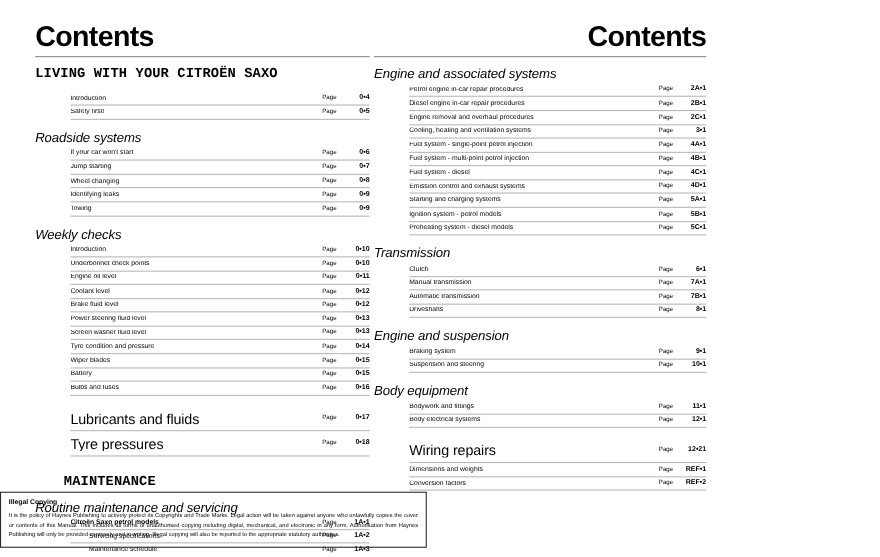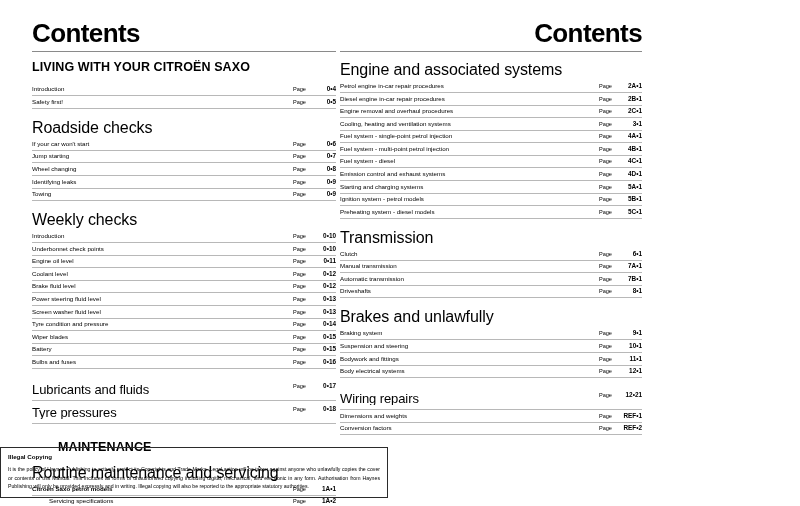--- a/index.html
+++ b/index.html
@@ -52,43 +52,46 @@
     margin-bottom: 9px;
   }
 
   
   .part-title {
     font-size: 12.5px;
     font-weight: bold;
     letter-spacing: 0.1px;
     margin: 0 0 9px 0;
     line-height: 1.1;
+    font-family: Liberation Mono, monospace;
   }
   .part-title.spaced-top { margin-top: 17px; margin-left: 26px; }
 
   
   .group-head {
-    font-size: 16px;
+    font-size: 12px;
     font-weight: normal;
     line-height: 1.15;
     margin: 9px 0 1px 0;
     letter-spacing: -0.1px;
+    font-style: italic;
   }
   .group-head.first { margin-top: 2px; }
 
   
   .entry {
     display: flex;
-    align-items: flex-start;
+    align-items: center;
     justify-content: space-between;
     border-bottom: 0.6px solid #b8b8b8;
     font-size: 6.2px;
     line-height: 1;
     padding: 2.6px 0 2.4px 0;
     white-space: nowrap;
+    margin-left: 32px;
   }
   .entry .etitle { flex: 1 1 auto; overflow: hidden; }
   .entry .epage {
     flex: 0 0 auto;
     display: flex;
     align-items: baseline;
   }
   .entry .pword {
     font-size: 5.6px;
     font-weight: normal;
@@ -161,21 +164,21 @@
               </span>
             </div>
             <div class="entry">
               <span class="etitle">Safety first!</span>
               <span class="epage">
                 <span class="pword">Page</span>
                 <span class="pnum">0•5</span>
               </span>
             </div>
           </div>
-          <div class="group-head">Roadside checks</div>
+          <div class="group-head">Roadside systems</div>
           <div class="group-block">
             <div class="entry">
               <span class="etitle">If your car won't start</span>
               <span class="epage">
                 <span class="pword">Page</span>
                 <span class="pnum">0•6</span>
               </span>
             </div>
             <div class="entry">
               <span class="etitle">Jump starting</span>
@@ -442,37 +445,38 @@
               </span>
             </div>
             <div class="entry">
               <span class="etitle">Driveshafts</span>
               <span class="epage">
                 <span class="pword">Page</span>
                 <span class="pnum">8•1</span>
               </span>
             </div>
           </div>
-          <div class="group-head">Brakes and unlawfully</div>
+          <div class="group-head">Engine and suspension</div>
           <div class="group-block">
             <div class="entry">
               <span class="etitle">Braking system</span>
               <span class="epage">
                 <span class="pword">Page</span>
                 <span class="pnum">9•1</span>
               </span>
             </div>
             <div class="entry">
               <span class="etitle">Suspension and steering</span>
               <span class="epage">
                 <span class="pword">Page</span>
                 <span class="pnum">10•1</span>
               </span>
             </div>
           </div>
+          <div class="group-head">Body equipment</div>
           <div class="group-block">
             <div class="entry">
               <span class="etitle">Bodywork and fittings</span>
               <span class="epage">
                 <span class="pword">Page</span>
                 <span class="pnum">11•1</span>
               </span>
             </div>
             <div class="entry">
               <span class="etitle">Body electrical systems</span>

